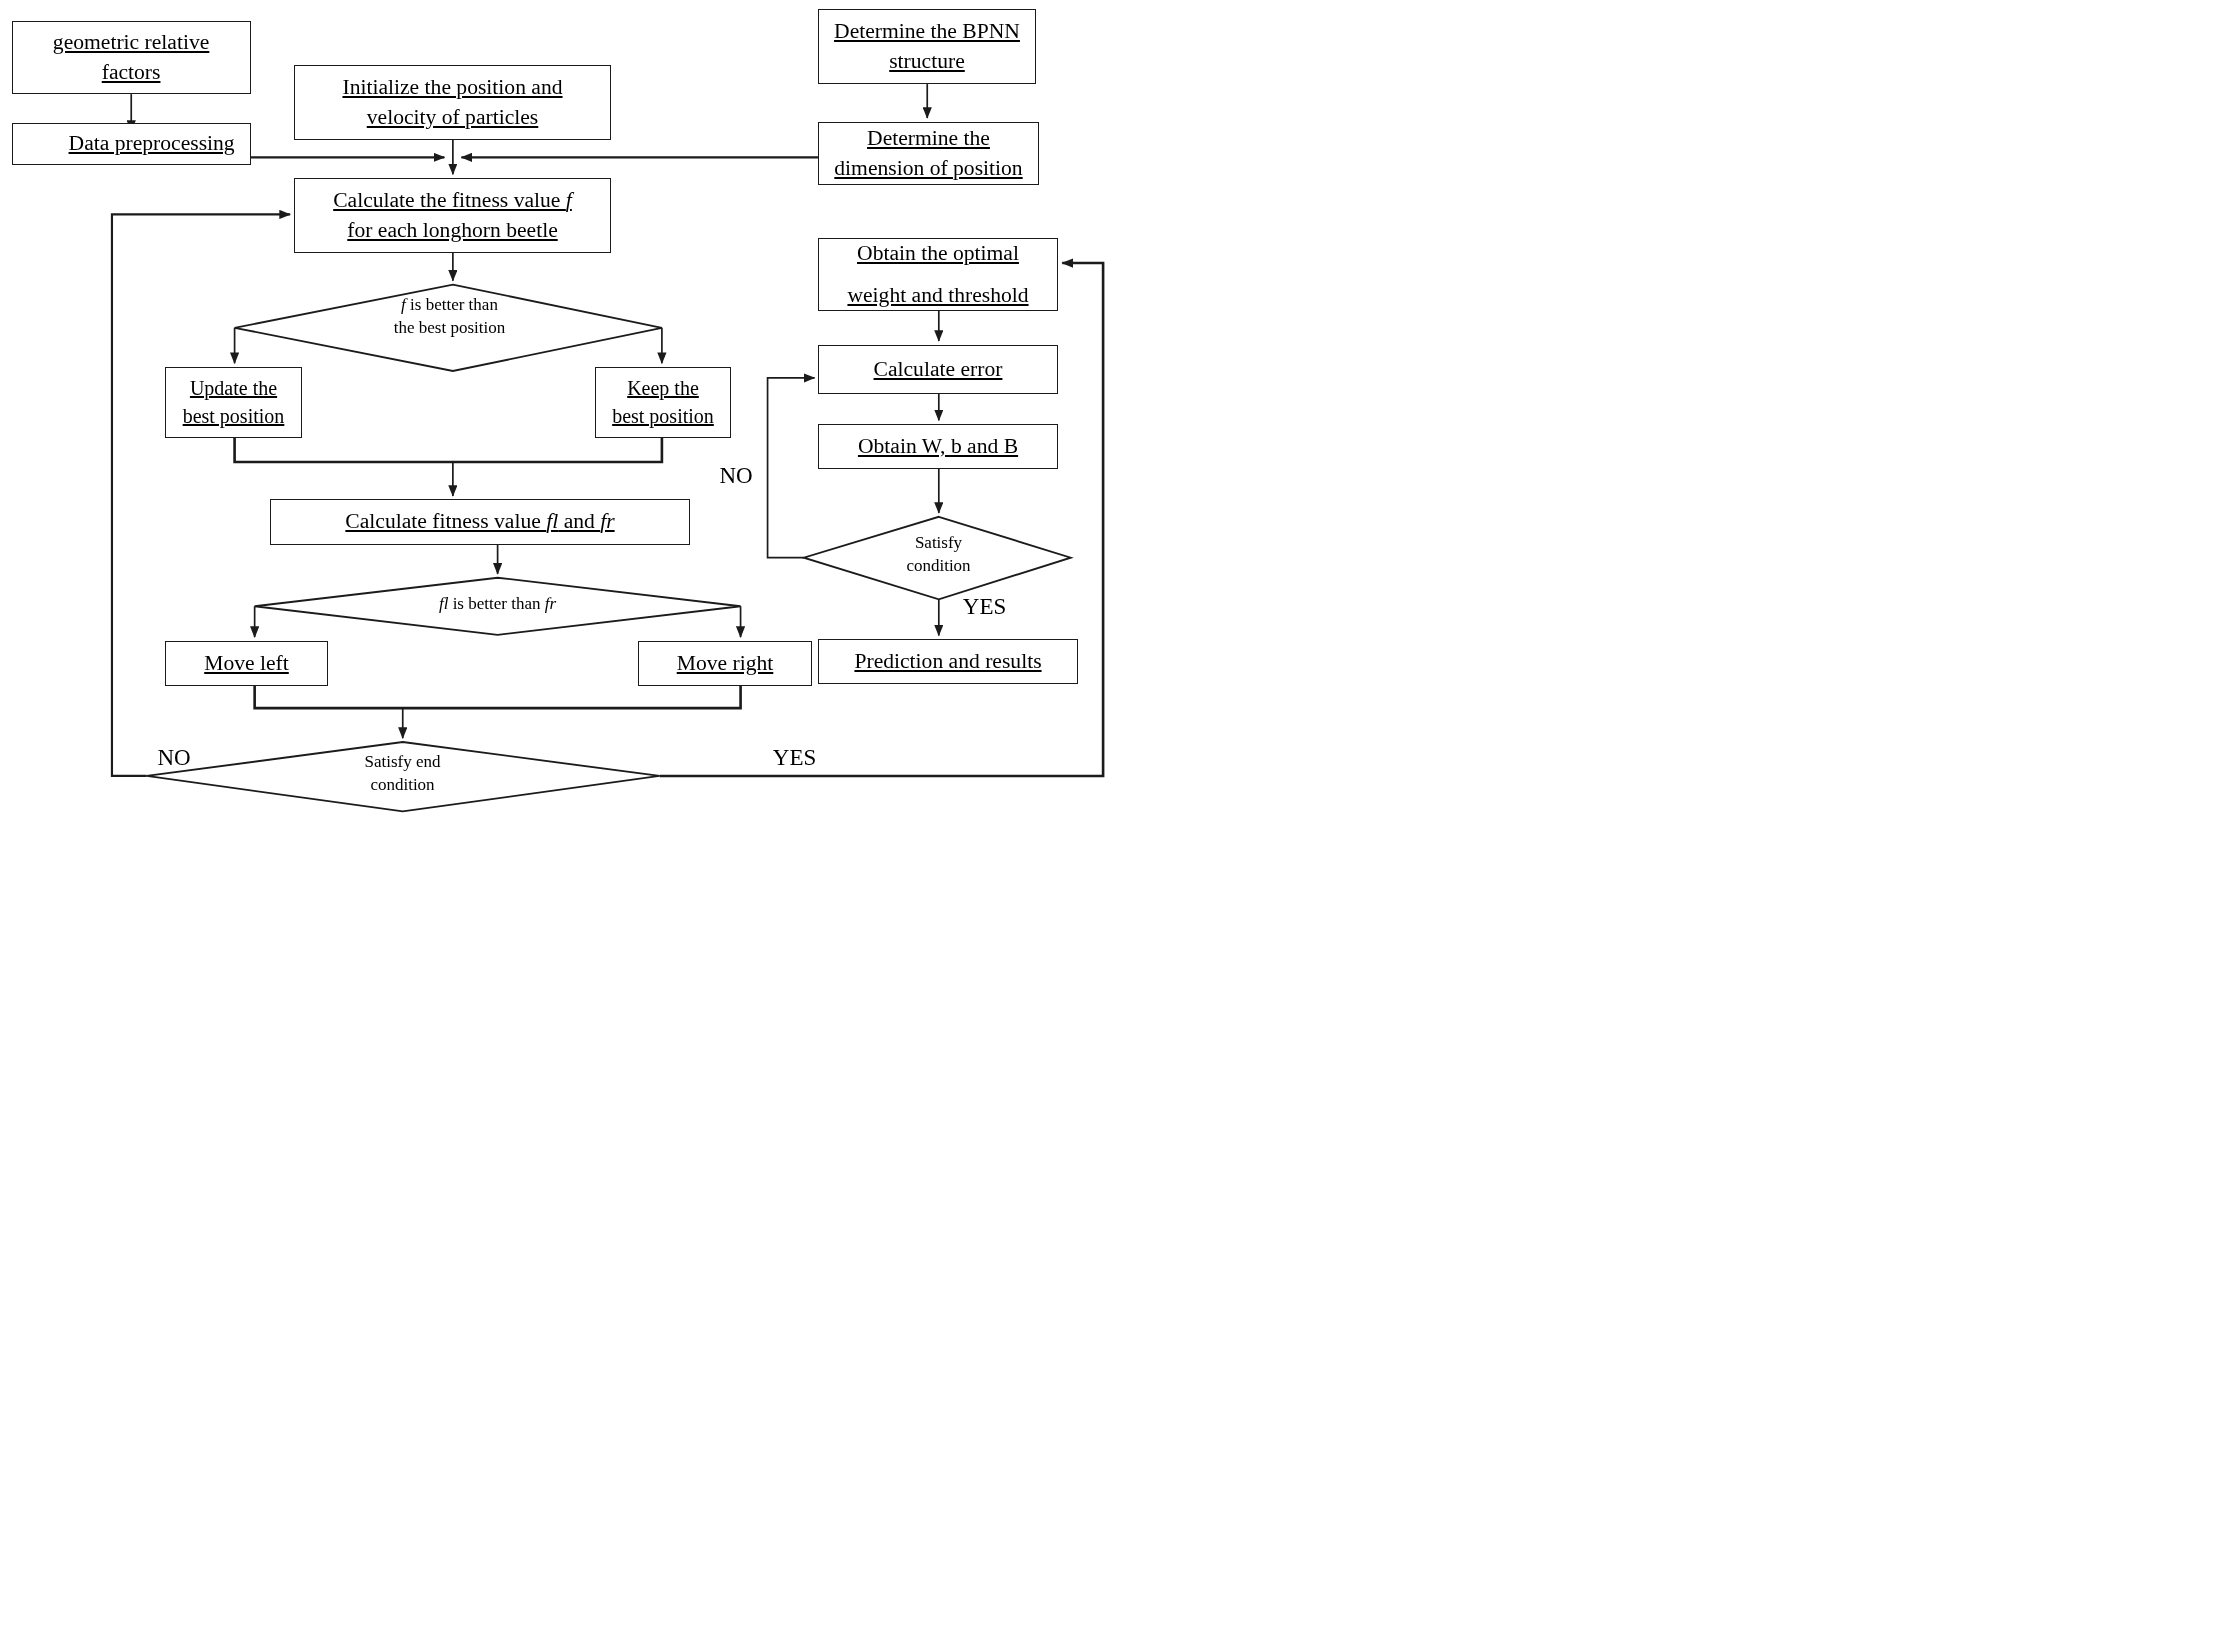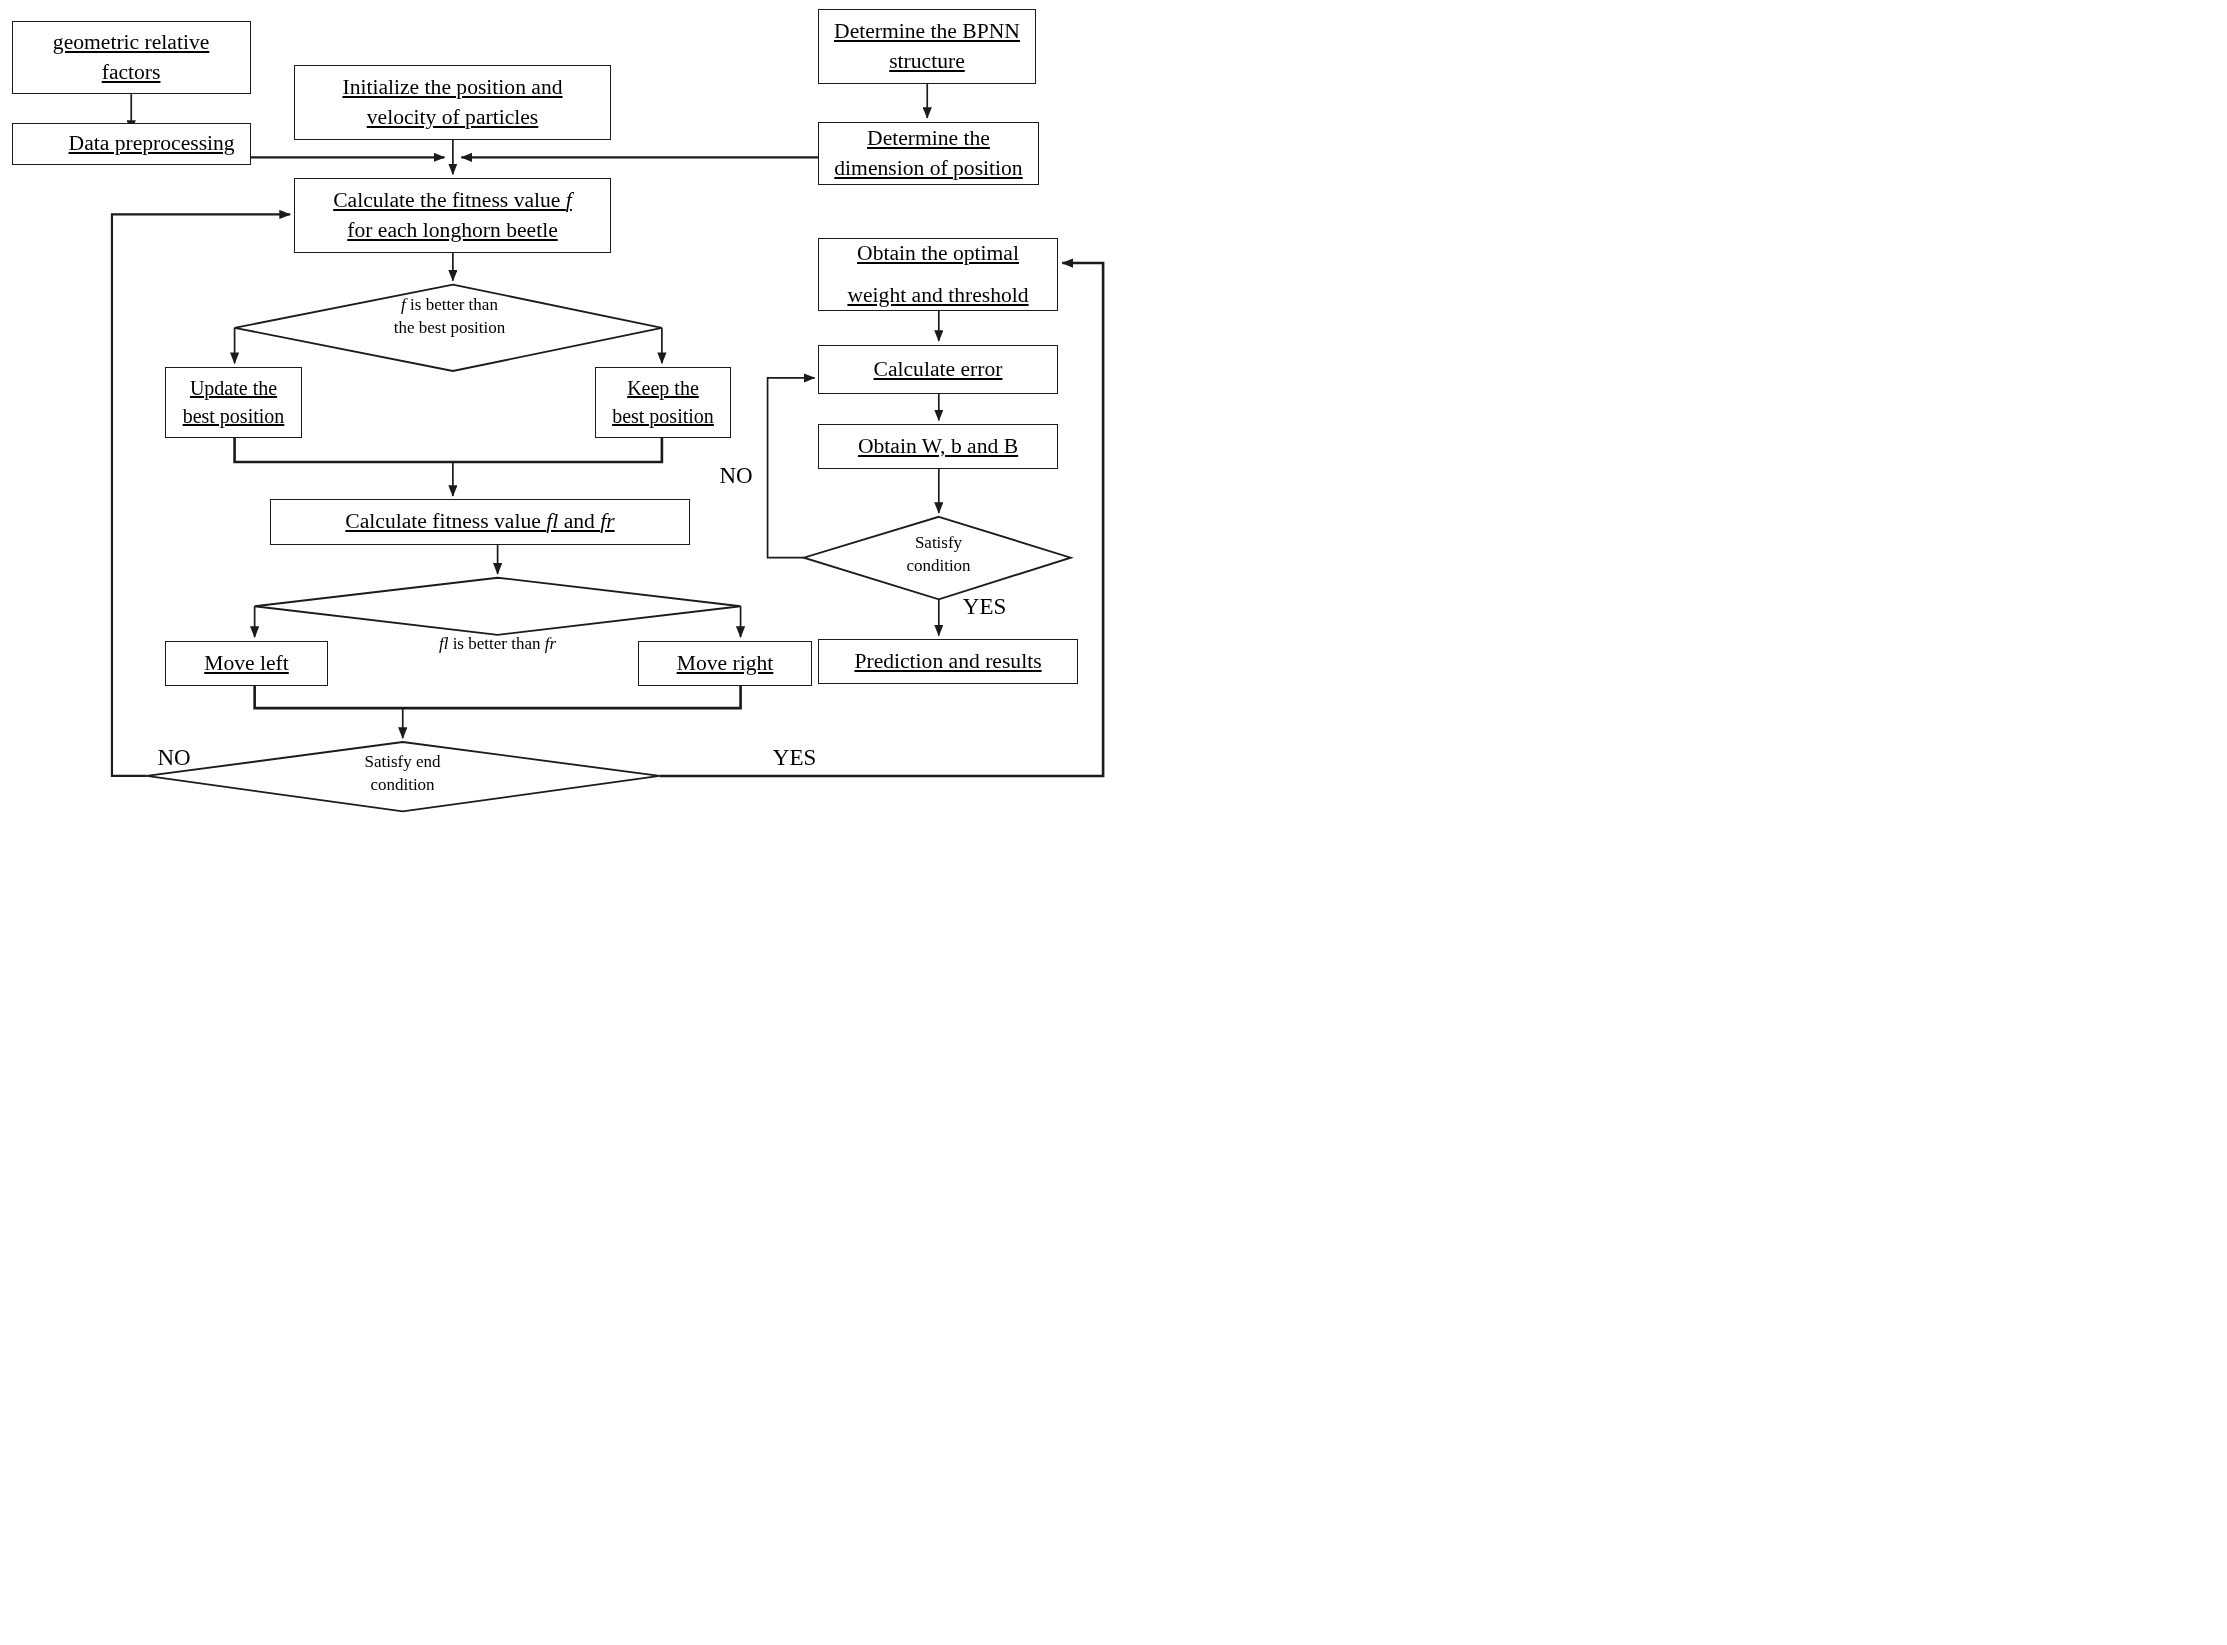--- a/index.html
+++ b/index.html
@@ -169,21 +169,21 @@
     <div>Prediction and results</div>
   </div>
 
   <div class="dtext" style="left:322px; top:293px; width:255px;">
     <div>
       <span class="v">f</span><span> is better than</span>
     </div>
     <div>the best position</div>
   </div>
 
-  <div class="dtext" style="left:351px; top:592px; width:293px;margin-top:40px;">
+  <div class="dtext" style="left:351px; top:592px; width:293px;">
     <div>
       <span class="v">fl</span><span> is better than </span><span class="v">fr</span>
     </div>
   </div>
 
   <div class="dtext" style="left:306px; top:750px; width:193px;">
     <div>Satisfy end</div>
     <div>condition</div>
   </div>
 

